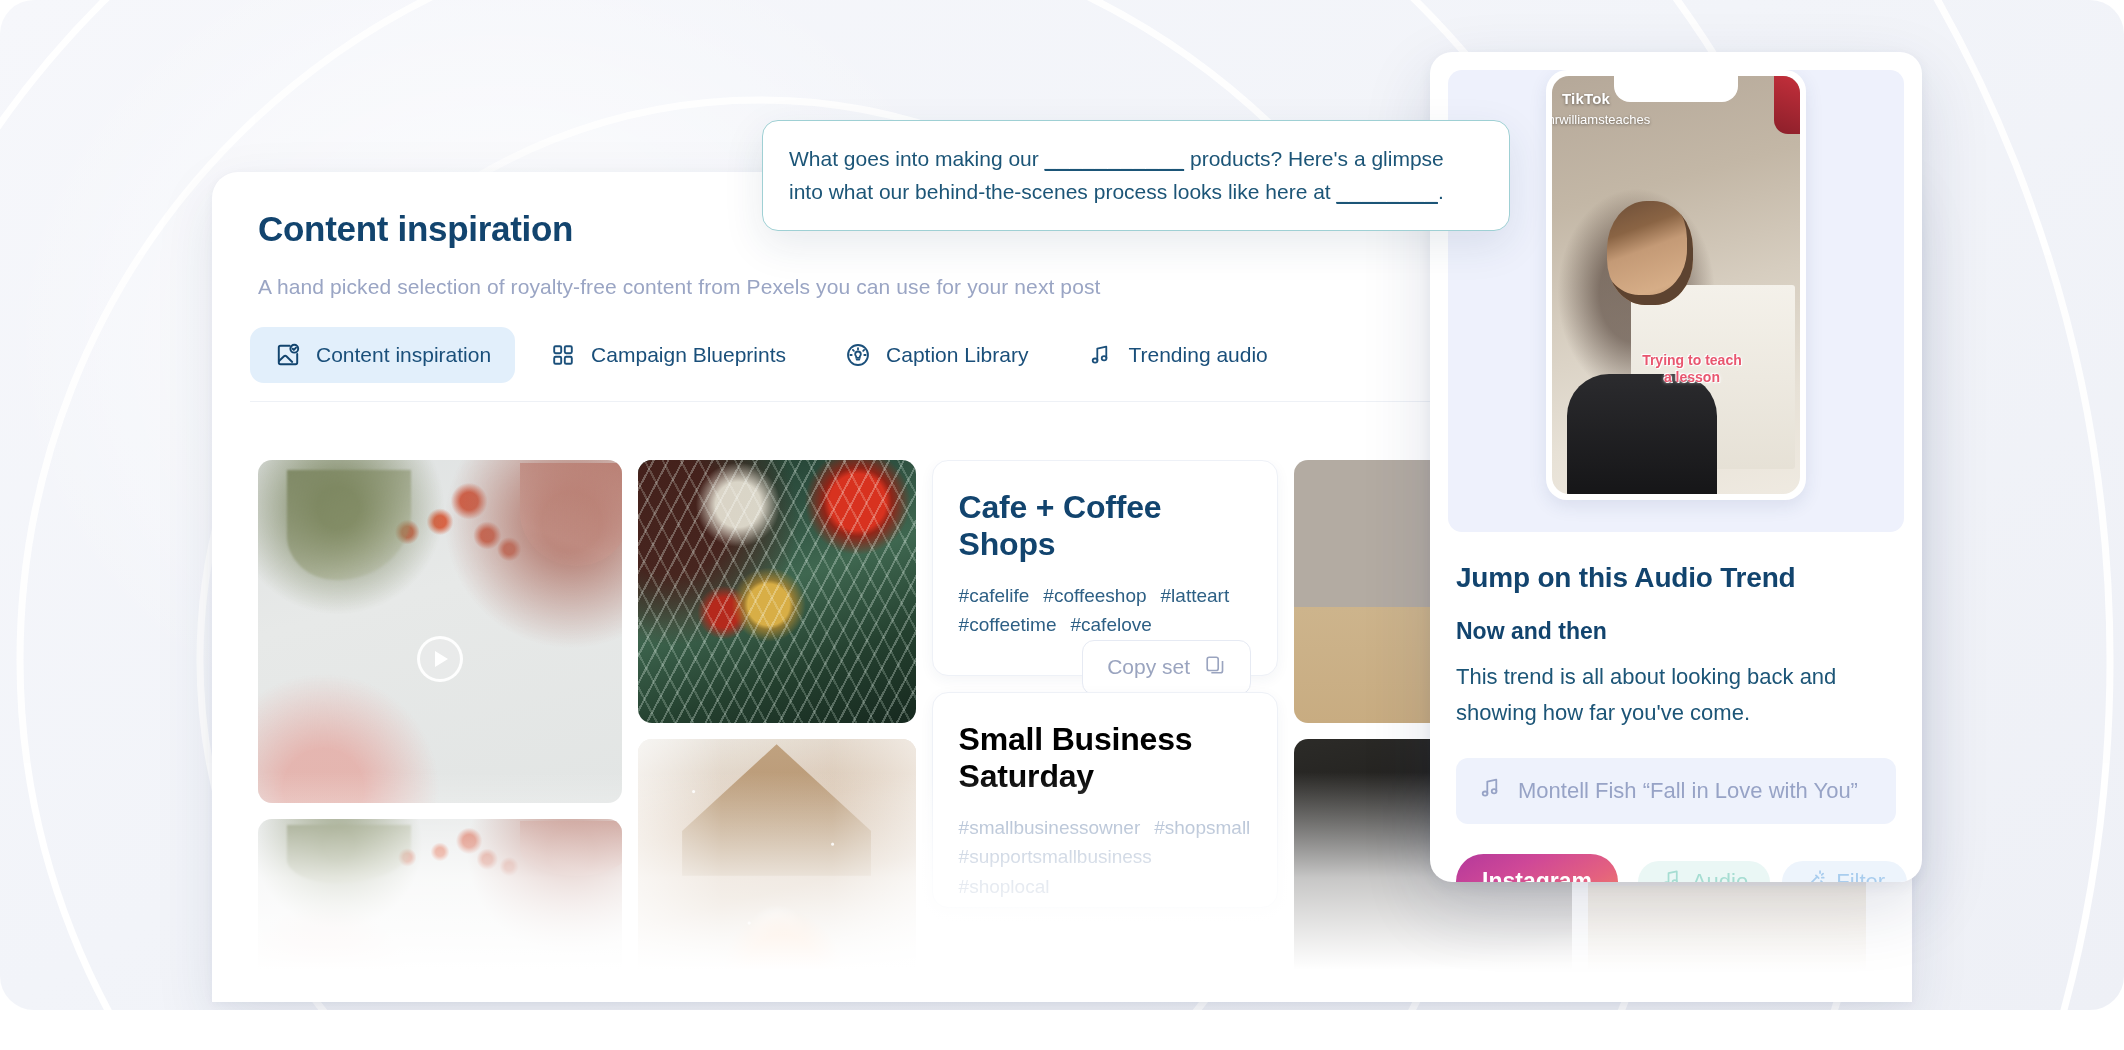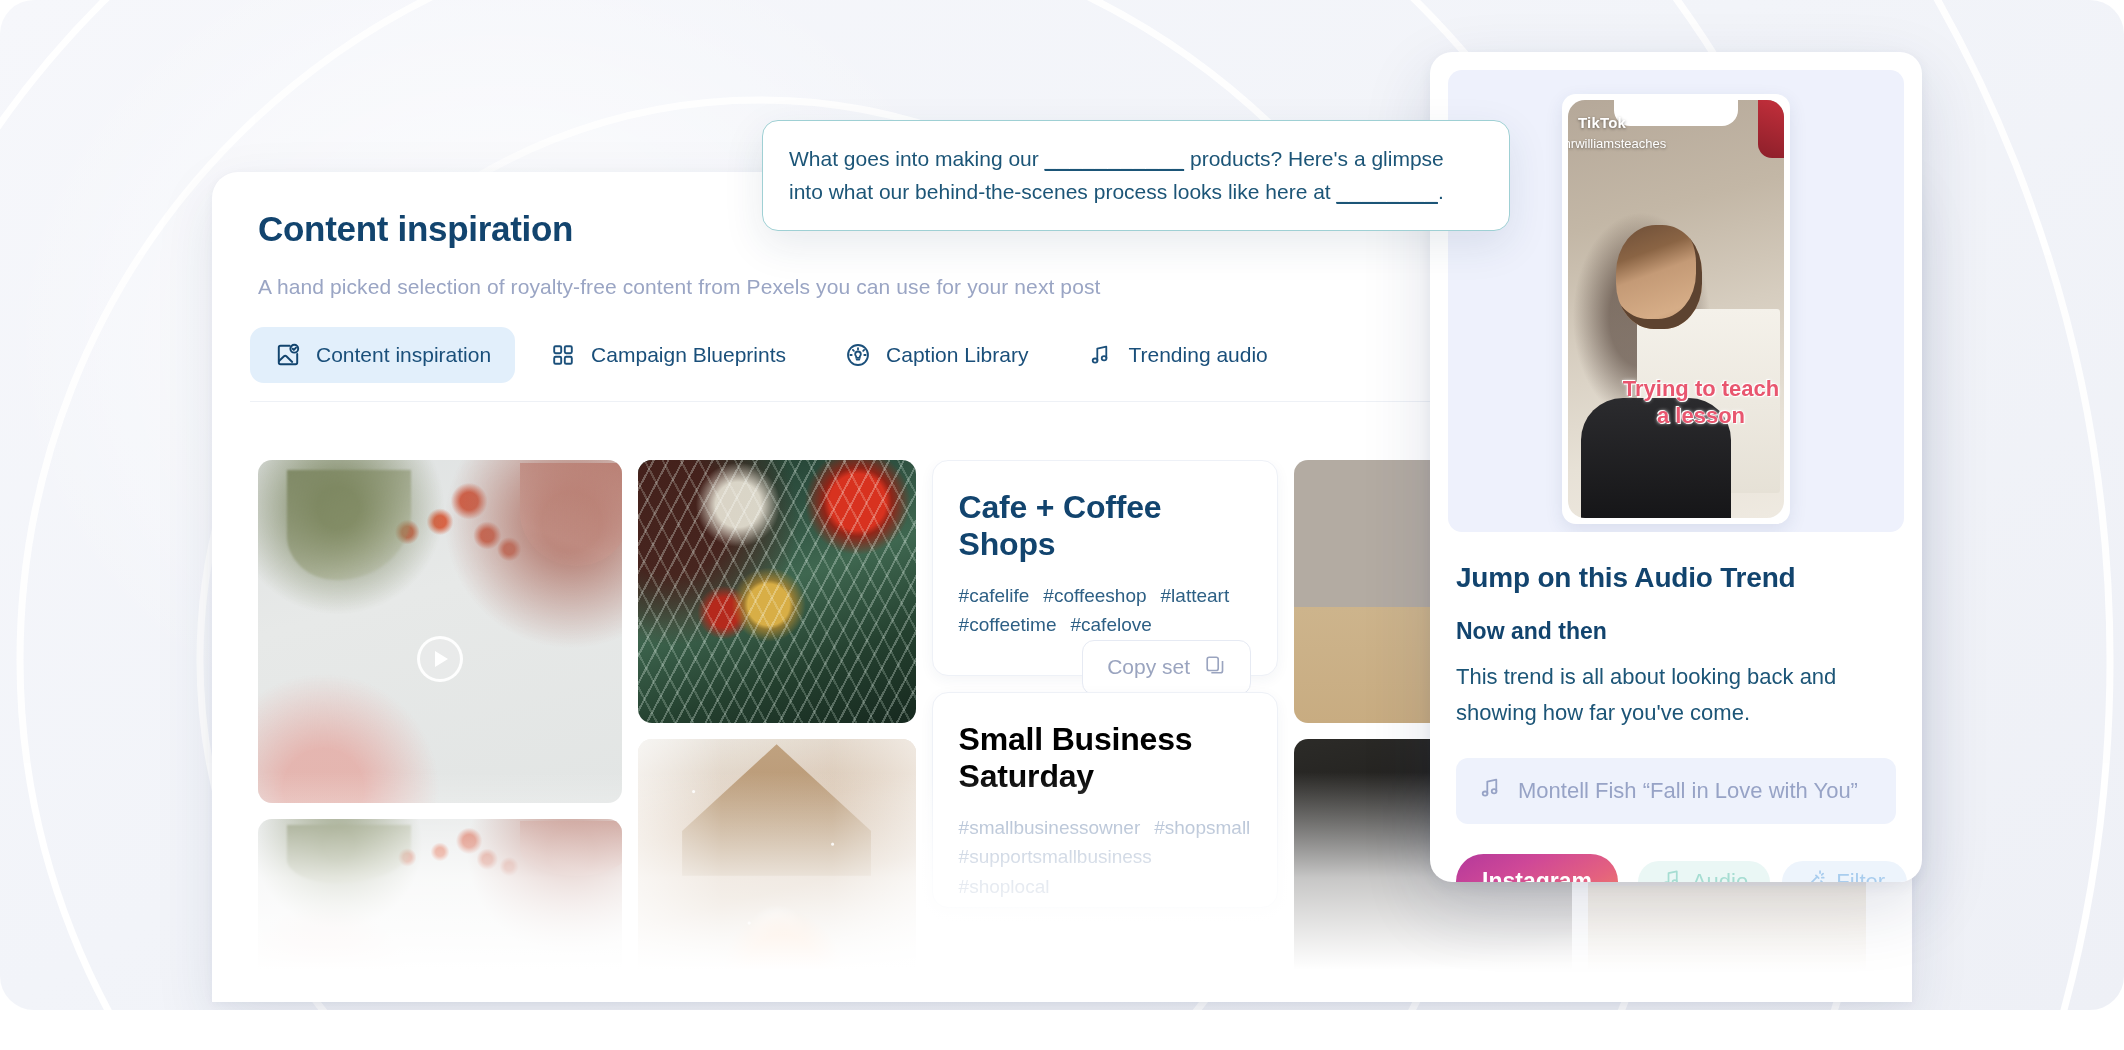--- a/index.html
+++ b/index.html
@@ -277,24 +277,23 @@
   .phone-stage {
     position:relative;
     height: 462px;
     background:#eef1fc;
     border-radius: 14px;
     display:flex; align-items:flex-start; justify-content:center;
     overflow:hidden;
   }
   .phone {
     position:relative;
-    margin-top: 24px;
-    width: 228px; height: 430px;
+    width: 260px; height: 430px;
     background:#ffffff;
-    border-radius: 14px;
+    border-radius: 21px;
     padding: 6px;
     box-shadow: 0 6px 18px rgba(40,60,110,.10);
   }
   .phone-screen {
     position:relative;
     width:100%; height:100%;
     border-radius: 17px;
     overflow:hidden;
     background:
       radial-gradient(ellipse at 34% 52%, rgba(60,42,34,.55) 0 16%, rgba(60,42,34,0) 34%),
@@ -338,21 +337,21 @@
   }
   .tiktok-user {
     position:absolute; left: -8px; top: 36px; z-index:5;
     color:#ffffff; font-size: 13px; font-weight:400;
     text-shadow: 0 1px 3px rgba(0,0,0,.45);
     white-space:nowrap;
   }
   .video-caption {
     position:absolute; left: 50%; top: 66%; transform: translateX(-34%);
     z-index:5; text-align:center;
-    color:#e8566f; font-size: 22px; font-weight:700; line-height:1.22;
+    color:#e8566f; font-size: 14px; font-weight:700; line-height:1.22;
     text-shadow: 0 0 2px #fff, 0 0 4px #fff, 1px 1px 0 #fff, -1px -1px 0 #fff;
     white-space:nowrap;
   }
 
   .trend-body { padding: 30px 8px 0 8px; }
   .trend-title { font-size: 28px; font-weight:700; color:#12446e; letter-spacing:-.2px; }
   .trend-sub { margin-top: 24px; font-size: 23px; font-weight:700; color:#12446e; }
   .trend-desc { margin-top: 14px; font-size: 22px; color:#1c5577; line-height:1.62; max-width: 430px; }
 
   .audio-pill {

